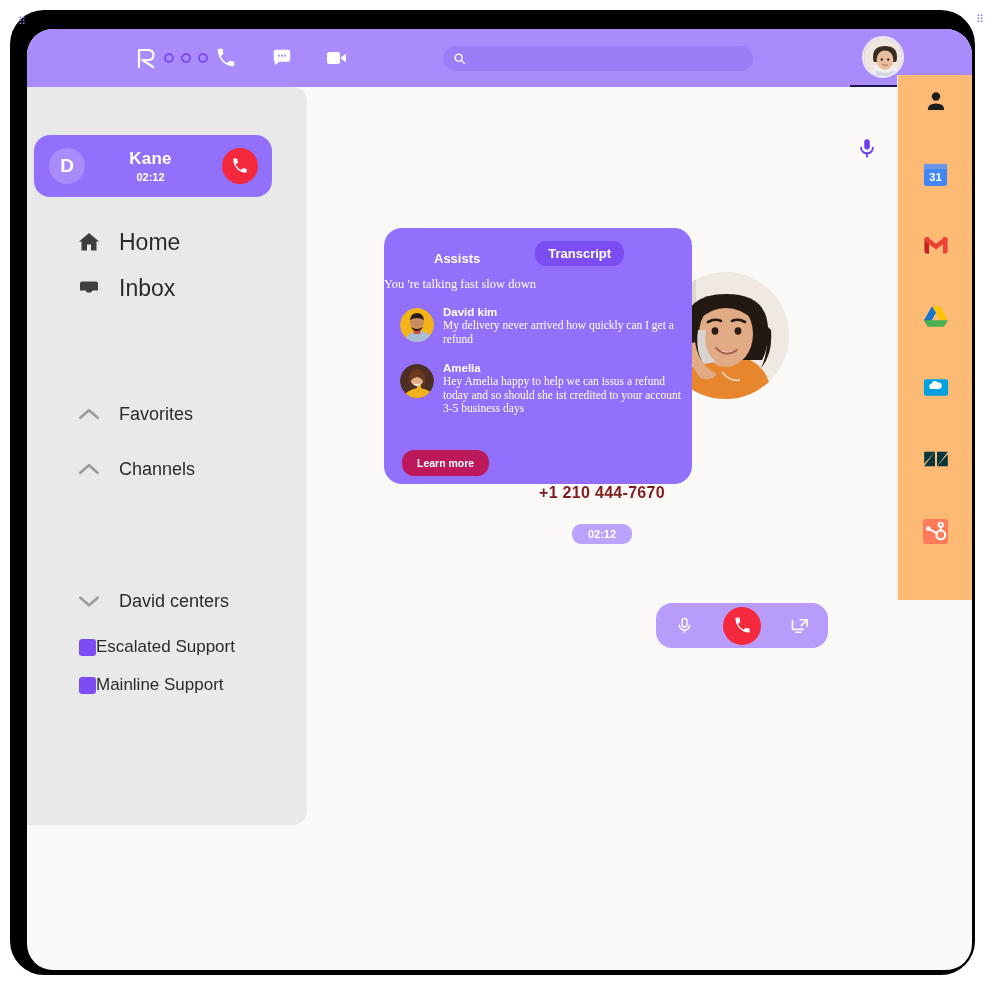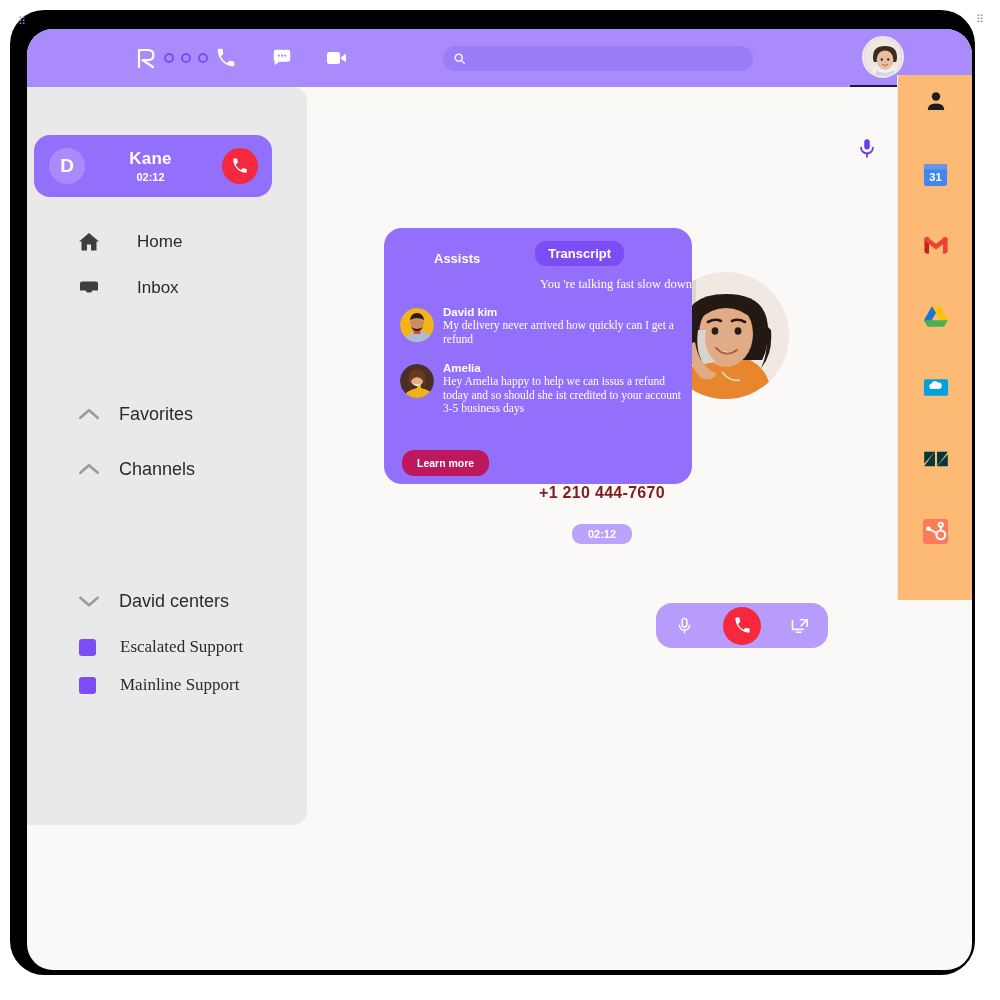--- a/index.html
+++ b/index.html
@@ -129,39 +129,39 @@
   .nav-item {
     position: absolute; left: 0; width: 280px; height: 34px;
     display: flex; align-items: center;
   }
   .nav-icon {
     width: 40px; margin-left: 42px;
     display: flex; align-items: center; justify-content: center;
     color: #3e3e3e;
   }
   .nav-label {
-    font-size: 17px; color: #2b2b2b; margin-left: 28px;
+    font-size: 23px; color: #2b2b2b; margin-left: 10px;
     font-family: "Liberation Sans", sans-serif;
   }
   .group-label {
     font-size: 18px; color: #2b2b2b; margin-left: 10px;
     font-family: "Liberation Sans", sans-serif;
   }
   .chev { color: #9b9b9b; }
   .cc-item {
     position: absolute; left: 0; width: 280px; height: 30px;
     display: flex; align-items: center;
   }
   .cc-swatch {
     width: 17px; height: 17px; background: #7B4DF3;
     border-radius: 3px; margin-left: 52px;
   }
   .cc-label {
-    font-size: 17px; color: #2b2b2b; margin-left: 24px;
-    font-family: Liberation Serif, serif;
+    font-size: 17px; color: #2b2b2b; 
+    font-family: Liberation Sans, sans-serif;
   }
 
   
   #main {
     position: absolute; left: 280px; top: 58px;
     width: 590px; height: 883px;
     background: #FBF9F8;
   }
   #mic-active {
     position: absolute; left: 545px; top: 46px;
@@ -186,21 +186,21 @@
     font-size: 13px; font-weight: bold;
   }
   #tab-transcript {
     margin-left: 55px;
     background: #7B4DF3; color: #ffffff;
     font-size: 13px; font-weight: bold;
     padding: 5px 13px; border-radius: 11px;
   }
   #assists-hint {
     position: absolute; top: 49px; left: 0; width: 308px;
-    text-align: right;
+    text-align: left;
     color: #ffffff; font-size: 12.5px;
     font-family: "Liberation Serif", serif;
   }
   .msg { position: absolute; left: 16px; width: 285px; display: flex; }
   .msg-avatar {
     width: 34px; height: 34px; border-radius: 50%;
     overflow: hidden; flex: 0 0 34px; margin-top: 2px;
   }
   .msg-body { margin-left: 9px; }
   .msg-name {

